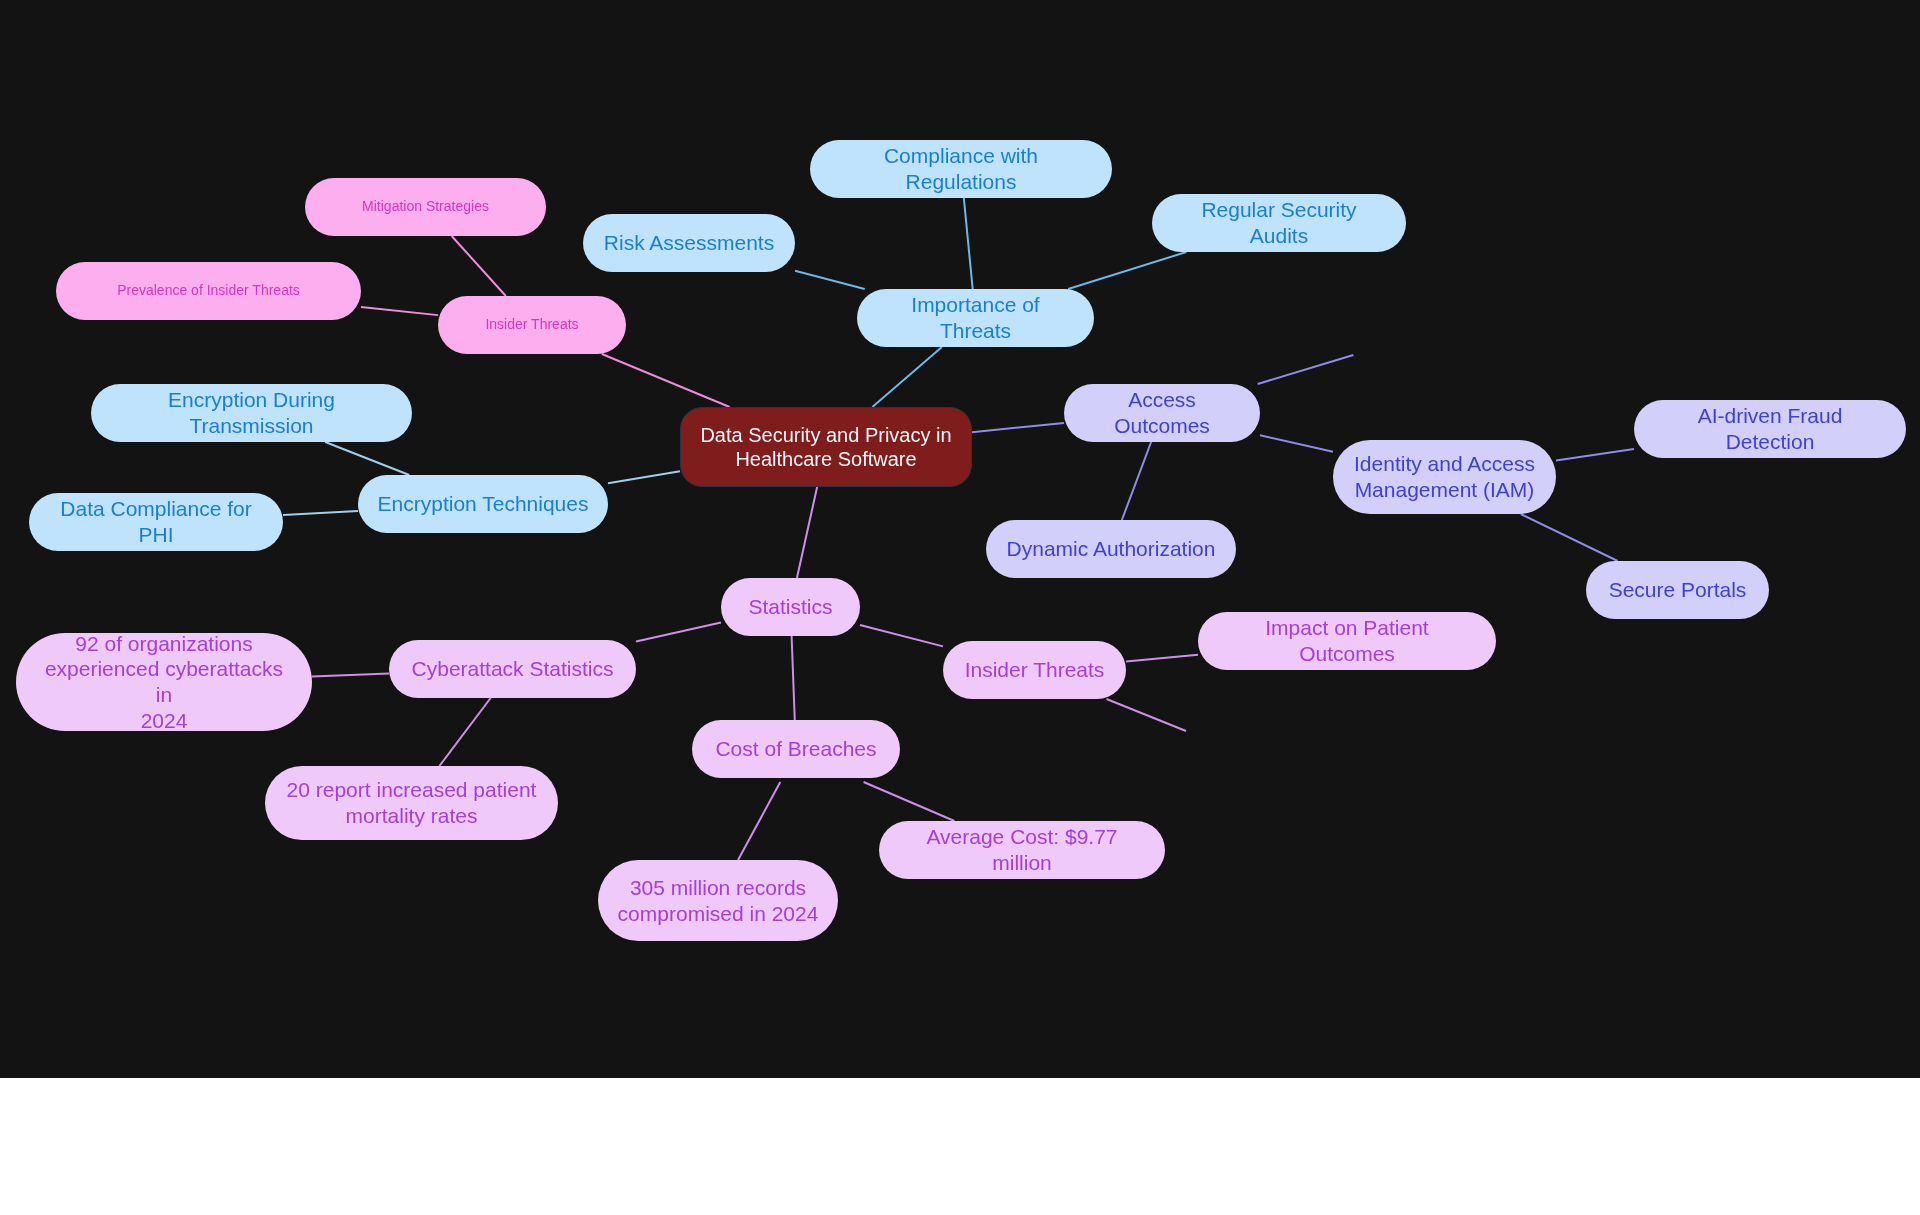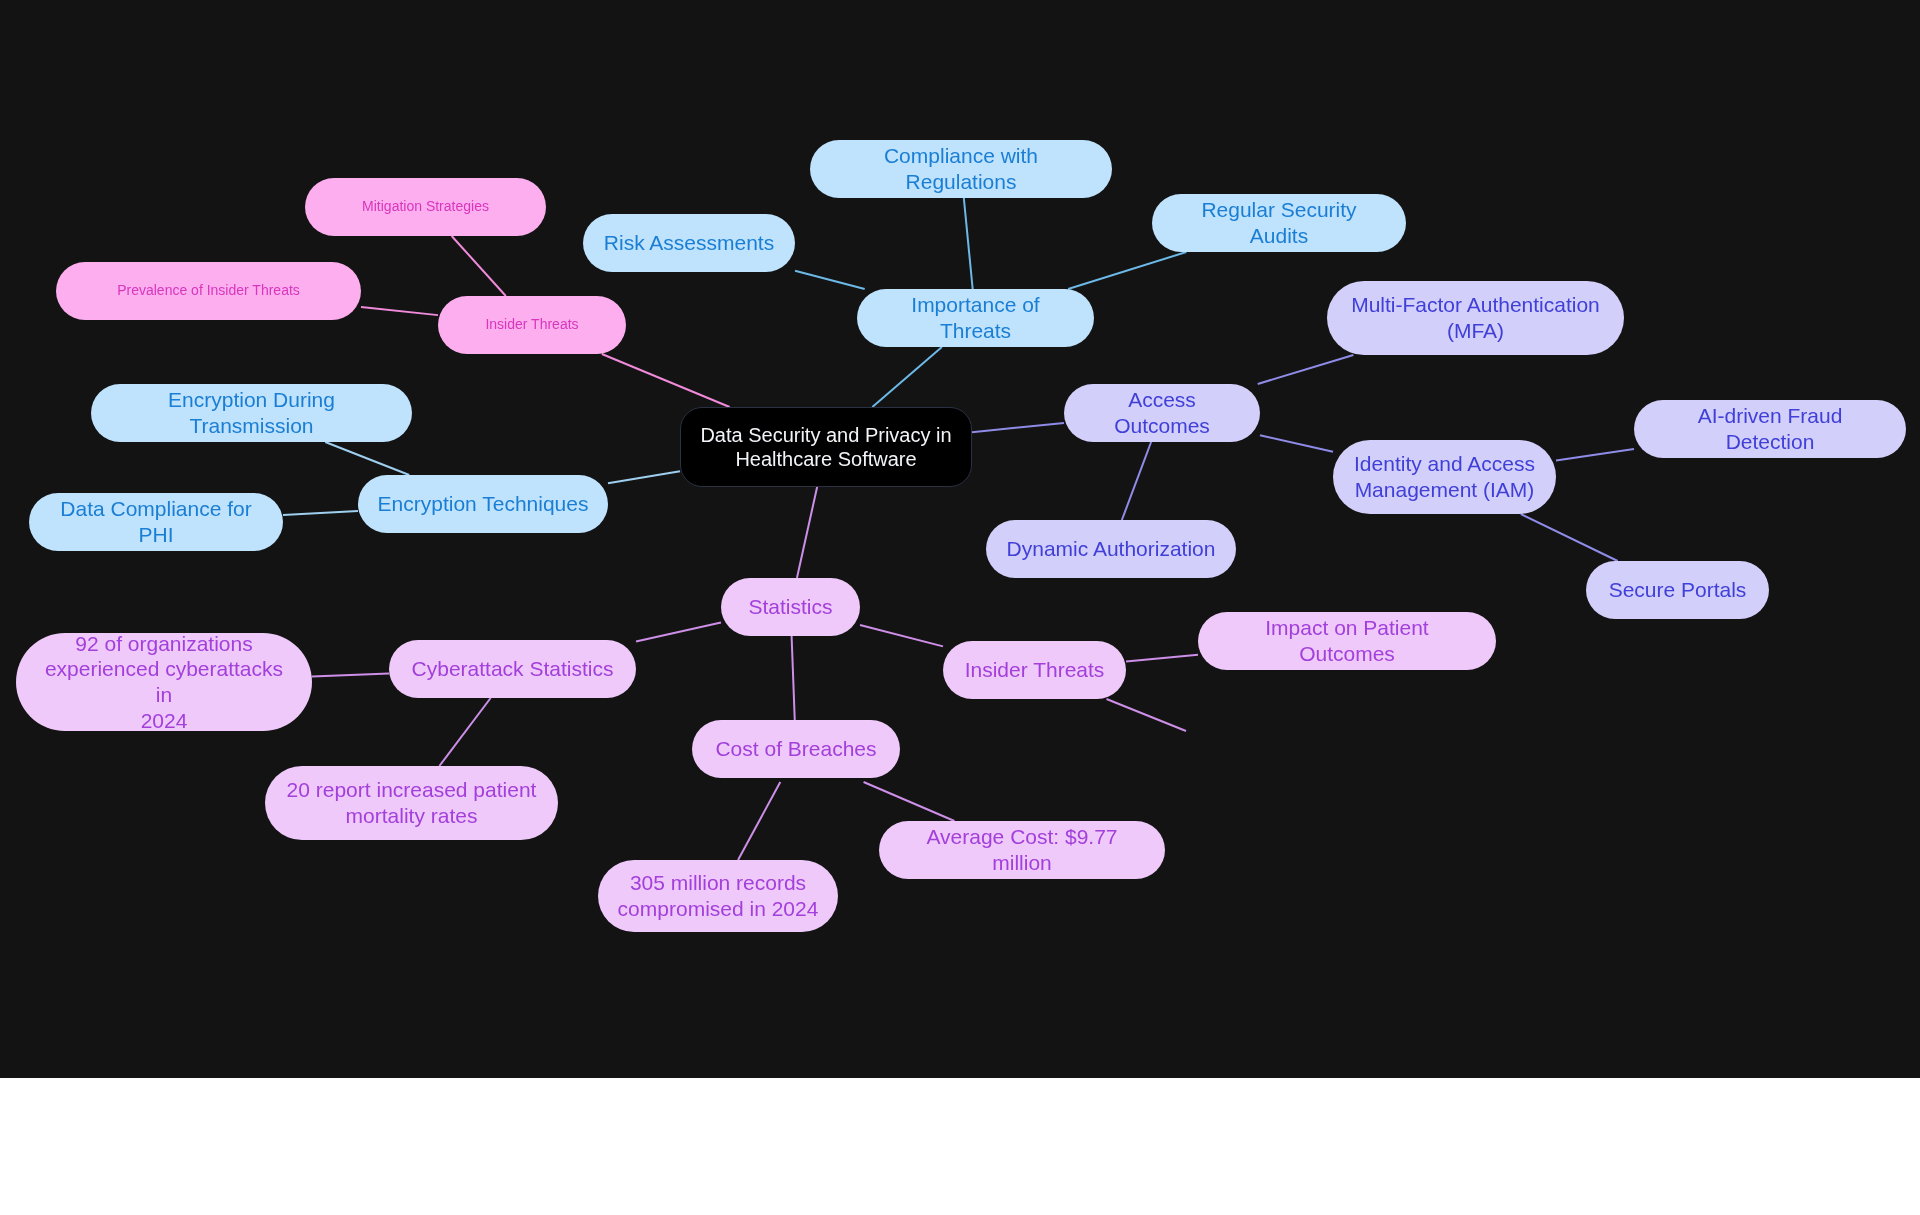--- a/index.html
+++ b/index.html
@@ -49,21 +49,21 @@
     align-items: center;
     justify-content: center;
     text-align: center;
     border-radius: 999px;
     line-height: 1.22;
     padding: 0 18px;
     white-space: pre-line;
   }
 
   .node.root {
-    background: #000000;
+    background: #7f1d1d;
     color: #f2f4f8;
     border: 1px solid #2a3142;
     border-radius: 22px;
     font-size: 20px;
   }
 
   .node.blue {
     background: #bfe2fd;
     color: #1a7fd4;
     font-size: 21px;
@@ -135,36 +135,34 @@
       <div class="node blue" style="left: 1152px; top: 194px; width: 254px; height: 58px;">Regular Security Audits</div>
       <div class="node blue" style="left: 810px; top: 140px; width: 302px; height: 58px;">Compliance with Regulations</div>
       <div class="node blue" style="left: 583px; top: 214px; width: 212px; height: 58px;">Risk Assessments</div>
       <div class="node blue" style="left: 358px; top: 475px; width: 250px; height: 58px;">Encryption Techniques</div>
       <div class="node blue" style="left: 91px; top: 384px; width: 321px; height: 58px;">Encryption During Transmission</div>
       <div class="node blue" style="left: 29px; top: 493px; width: 254px; height: 58px;">Data Compliance for PHI</div>
       <div class="node pink" style="left: 438px; top: 296px; width: 188px; height: 58px;">Insider Threats</div>
       <div class="node pink" style="left: 305px; top: 178px; width: 241px; height: 58px;">Mitigation Strategies</div>
       <div class="node pink" style="left: 56px; top: 262px; width: 305px; height: 58px;">Prevalence of Insider Threats</div>
       <div class="node purple" style="left: 1064px; top: 384px; width: 196px; height: 58px;">Access Outcomes</div>
-      <div class="node purple" style="left: 1327px; top: 281px; width: 297px; height: 74px;">Multi-Factor Authentication
-(MFA)</div>
       <div class="node purple" style="left: 1333px; top: 440px; width: 223px; height: 74px;">Identity and Access
 Management (IAM)</div>
       <div class="node purple" style="left: 1634px; top: 400px; width: 272px; height: 58px;">AI-driven Fraud Detection</div>
       <div class="node purple" style="left: 1586px; top: 561px; width: 183px; height: 58px;">Secure Portals</div>
       <div class="node purple" style="left: 986px; top: 520px; width: 250px; height: 58px;">Dynamic Authorization</div>
       <div class="node violet" style="left: 721px; top: 578px; width: 139px; height: 58px;">Statistics</div>
       <div class="node violet" style="left: 389px; top: 640px; width: 247px; height: 58px;">Cyberattack Statistics</div>
       <div class="node violet" style="left: 16px; top: 633px; width: 296px; height: 98px;">92 of organizations
 experienced cyberattacks in
 2024</div>
       <div class="node violet" style="left: 265px; top: 766px; width: 293px; height: 74px;">20 report increased patient
 mortality rates</div>
       <div class="node violet" style="left: 692px; top: 720px; width: 208px; height: 58px;">Cost of Breaches</div>
-      <div class="node violet" style="left: 598px; top: 860px; width: 240px; height: 72px;">305 million records
+      <div class="node violet" style="left: 598px; top: 860px; width: 240px; height: 81px;">305 million records
 compromised in 2024</div>
       <div class="node violet" style="left: 879px; top: 821px; width: 286px; height: 58px;">Average Cost: $9.77 million</div>
       <div class="node violet" style="left: 943px; top: 641px; width: 183px; height: 58px;">Insider Threats</div>
       <div class="node violet" style="left: 1198px; top: 612px; width: 298px; height: 58px;">Impact on Patient Outcomes</div>
     </div>
 </div>
 
 <div id="footer-bar">
   
 </div>

